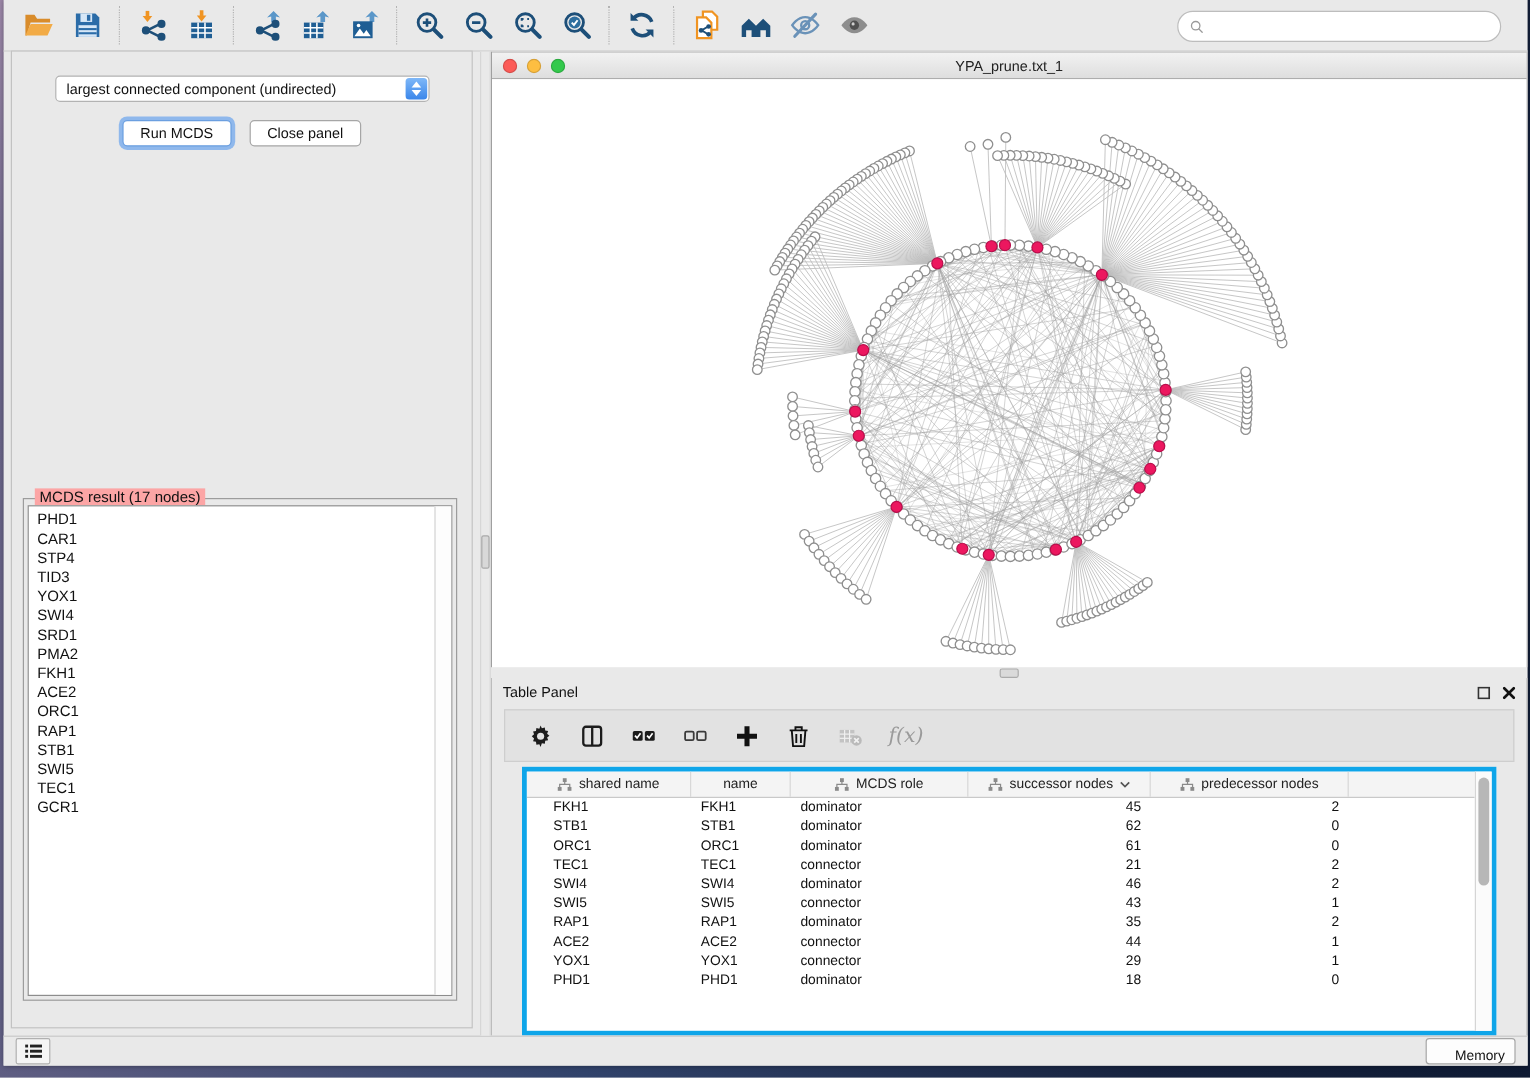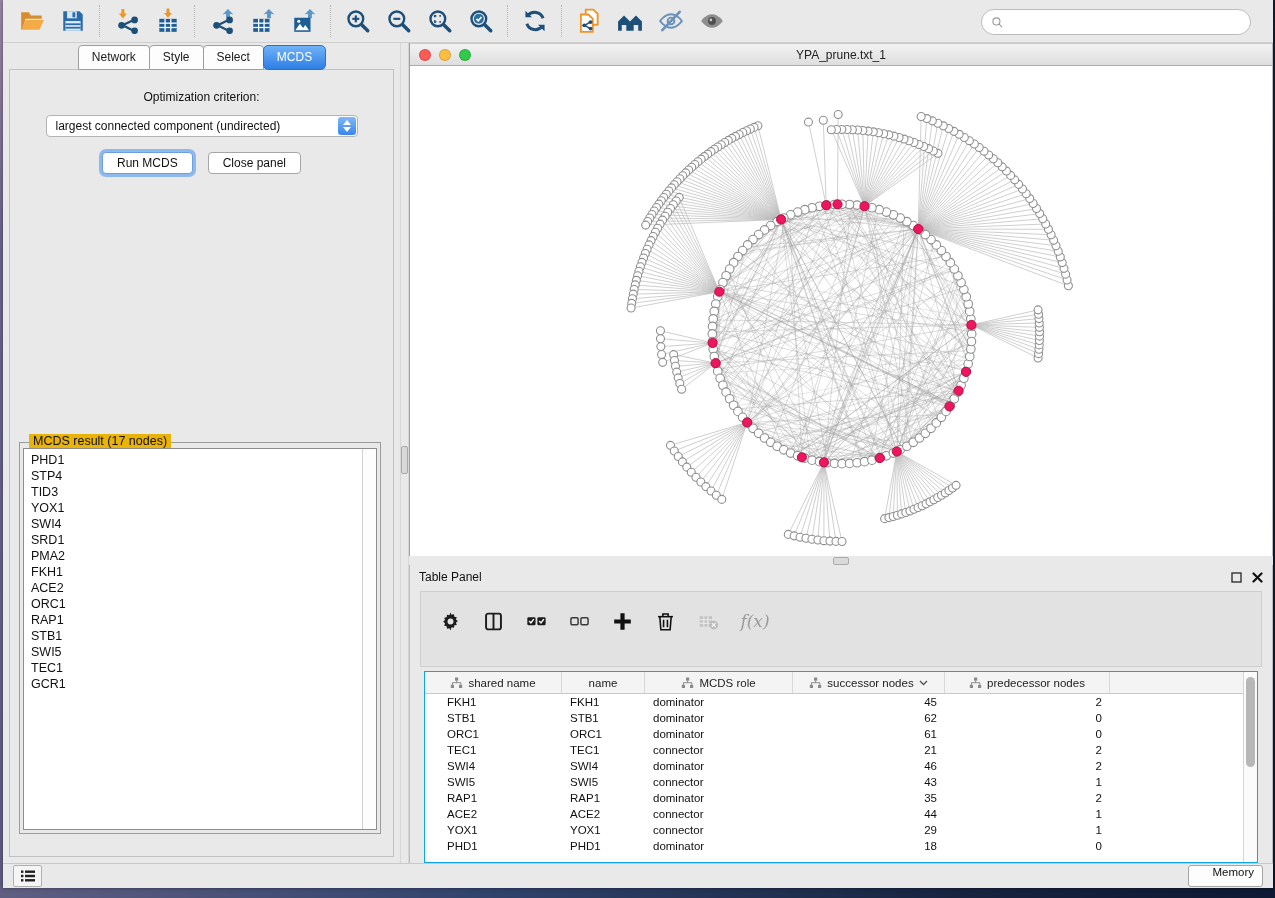--- a/index.html
+++ b/index.html
@@ -30,63 +30,63 @@
   .cp-body{flex:1;margin:0 6px 6px;border:1px solid #c2c2c2;background:#e9e9e9;margin-top:-1px;position:relative;padding-top:20px;min-height:0}
   .opt-label{text-align:center;font-size:12px;color:#111;margin-bottom:11px}
   .sel{margin:0 auto;width:312px;height:22px;background:#fff;border:1px solid #b3b3b3;border-radius:4px;display:flex;align-items:center;font-size:12px;color:#111;padding-left:9px;position:relative;box-sizing:border-box}
   .sel .stepper{position:absolute;right:1px;top:1px;bottom:1px;width:18px;border-radius:3px;background:linear-gradient(#7fb8f8,#3a86ea);display:flex;flex-direction:column;align-items:center;justify-content:center;gap:2px}
   .tri-up{width:0;height:0;border-left:4px solid transparent;border-right:4px solid transparent;border-bottom:5px solid #fff}
   .tri-dn{width:0;height:0;border-left:4px solid transparent;border-right:4px solid transparent;border-top:5px solid #fff}
   .btn-row{display:flex;justify-content:center;gap:15px;margin-top:15px}
   .pbtn{font-size:12px;height:22px;padding:0 14px;background:#fff;border:1px solid #a6a6a6;border-radius:4px;color:#111;display:flex;align-items:center}
   .pbtn.focus{box-shadow:0 0 0 3px rgba(96,158,238,.65);border-color:#6b9fe0}
   .fieldset{position:absolute;left:9px;right:12px;top:372px;bottom:22px;border:1px solid #9c9c9c}
-  .fieldset .legend{position:absolute;top:-9px;left:9px;background:#eab308;padding:0 4px;font-size:12.5px;color:#111}
+  .fieldset .legend{position:absolute;top:-9px;left:9px;background:#fca5a5;padding:0 4px;font-size:12.5px;color:#111}
   .fieldset .list{position:absolute;left:3px;right:3px;top:5px;bottom:3px;background:#fff;border:1px solid #8d8d8d;display:flex}
   .list-items{flex:1;padding:3px 0 0 7px;font-size:12.5px;line-height:16px;color:#111;overflow:hidden}
   .list-scroll{width:13px;border-left:1px solid #d2d2d2;background:#fdfdfd}
   
   .vsplit{width:7px;flex:none;position:relative;background:#e9e9e9;border-left:1px solid #d6d6d6;border-right:1px solid #d6d6d6}
   .vsplit .knob{position:absolute;top:403px;left:0;width:5px;height:26px;background:#d8d8d8;border:1px solid #a9a9a9;border-radius:2px}
   .hsplit{height:9px;flex:none;position:relative}
   .hsplit .knob{position:absolute;left:50%;top:1px;width:14px;height:6px;transform:translateX(-50%);background:#dadada;border:1px solid #ababab;border-radius:2px}
   
   .rightcol{flex:1;display:flex;flex-direction:column;min-width:0}
   .netwin{height:513px;flex:none;display:flex;flex-direction:column;border-left:1px solid #9f9f9f;border-right:1px solid #bcbcbc}
   .net-title{height:21px;flex:none;background:linear-gradient(#f2f2f2,#dedede);border-top:1px solid #cacaca;border-bottom:1px solid #adadad;display:flex;align-items:center;justify-content:center;position:relative;font-size:12px;color:#222}
   .lights{position:absolute;left:9px;display:flex;gap:8px}
   .light{width:12px;height:12px;border-radius:50%;border:1px solid rgba(0,0,0,.15);box-sizing:border-box}
   .net-canvas{flex:1;background:#fff;position:relative;min-height:0}
   .net-canvas svg{position:absolute;inset:0;width:100%;height:100%}
   
   .tpanel{flex:1;display:flex;flex-direction:column;min-height:0;border-left:1px solid #bcbcbc;border-right:1px solid #bcbcbc}
-  .t-toolbar{height:42px;flex:none;background:#e2e2e2;border:1px solid #cecece;margin:2px 10px 0;display:flex;gap:17px;padding:16px 16px}
+  .t-toolbar{height:42px;flex:none;background:#e2e2e2;border:1px solid #cecece;margin:2px 10px 0;display:flex;align-items:center;gap:17px;padding:0 16px}
   .t-ibtn{width:26px;height:26px;display:flex;align-items:center;justify-content:center}
   .t-ibtn svg{width:21px;height:21px}
   .fx{font-family:"DejaVu Serif",serif;font-style:italic;font-size:17px;color:#9a9a9a}
-  .table-wrap{flex:1;margin:4px 14px 0;background:#fff;border:1px solid #0ea5e9;display:flex;min-height:0}
+  .table-wrap{flex:1;margin:4px 25px 0;background:#fff;border:4px solid #0ea5e9;display:flex;min-height:0}
   .tbl{flex:1;min-width:0;overflow:hidden}
   .thead{display:flex;background:#f4f4f4;border-bottom:1px solid #c9c9c9;height:21px}
   .th{display:flex;align-items:center;justify-content:center;gap:5px;border-right:1px solid #d8d8d8;font-size:11.5px;color:#222;box-sizing:border-box;position:relative}
   .th svg{flex:none}
   .tr{display:flex;height:16px;align-items:center;font-size:11.5px;color:#111}
   .td{box-sizing:border-box;padding:0 8px;white-space:nowrap;overflow:hidden}
   .td.num{text-align:right}
   .td.first{padding-left:22px}
   .vscroll{width:13px;flex:none;border-left:1px solid #d5d5d5;background:#fbfbfb;position:relative}
   .vthumb{position:absolute;left:2px;right:2px;top:5px;height:90px;background:#b7b7b7;border-radius:5px}
   .t-tabs{height:32px;flex:none;display:flex;align-items:center;justify-content:center;border-bottom:1px solid #d9d9d9}
   .t-tab{font-size:12px;padding:3px 12px 4px;background:#fff;border:1px solid #a8a8a8;margin-right:-1px;color:#1a1a1a}
   .t-tab:first-child{border-radius:4px 0 0 4px}
   .t-tab:last-child{border-radius:0 4px 4px 0}
   .t-tab.active{background:linear-gradient(#55a2f6,#2f80e6);color:#fff;border-color:#2a72cd}
   
   .statusbar{height:24px;flex:none;border-top:1px solid #c9c9c9;display:flex;align-items:center;padding:0 10px;background:#e9e9e9}
   .sbtn{width:27px;height:20px;border:1px solid #b0b0b0;background:#f5f5f5;display:flex;align-items:center;justify-content:center;border-radius:2px}
-  .membtn{margin-left:auto;height:20px;border:1px solid #a6a6a6;background:#fdfdfd;border-radius:3px;display:flex;align-items:flex-start;gap:5px;padding:0 8px;font-size:11.5px;color:#111}
+  .membtn{margin-left:auto;height:20px;border:1px solid #a6a6a6;background:#fdfdfd;border-radius:3px;display:flex;align-items:flex-end;gap:5px;padding:0 8px;font-size:11.5px;color:#111}
   .memdot{width:10px;height:10px;border-radius:50%}
 </style>
 </head>
 <body>
 
 <div class="app">
 
   <div class="toolbar">
     <div id="tb-buttons" style="display:flex;align-items:center">
         <div class="tbtn">
@@ -291,44 +291,38 @@
           <circle cx="10" cy="10" r="6.5" fill="none" stroke="#9a9a9a" stroke-width="2"></circle>
           <line x1="15" y1="15" x2="20" y2="20" stroke="#9a9a9a" stroke-width="2" stroke-linecap="round"></line>
         </svg>
       <input placeholder="" style="">
     </div>
   </div>
 
   <div class="main">
 
     <div class="cpanel">
-      <div class="cp-tabs" id="cp-tabs">
-          <div class="cp-tab">Network</div>
-          <div class="cp-tab">Style</div>
-          <div class="cp-tab">Select</div>
-          <div class="cp-tab active">MCDS</div>
-        </div>
       <div class="cp-body">
-        <div class="opt-label">Optimization criterion:</div>
         <div class="sel">
           <span>largest connected component (undirected)</span>
           <span class="stepper">
               <span class="tri-up"></span>
               <span class="tri-dn"></span>
             </span>
         </div>
         <div class="btn-row">
           <button class="pbtn focus">Run MCDS</button>
           <button class="pbtn">Close panel</button>
         </div>
         <div class="fieldset">
           <span class="legend">MCDS result (17 nodes)</span>
           <div class="list">
             <div class="list-items" id="result-list">
                 <div>PHD1</div>
+                <div>CAR1</div>
                 <div>STP4</div>
                 <div>TID3</div>
                 <div>YOX1</div>
                 <div>SWI4</div>
                 <div>SRD1</div>
                 <div>PMA2</div>
                 <div>FKH1</div>
                 <div>ACE2</div>
                 <div>ORC1</div>
                 <div>RAP1</div>

